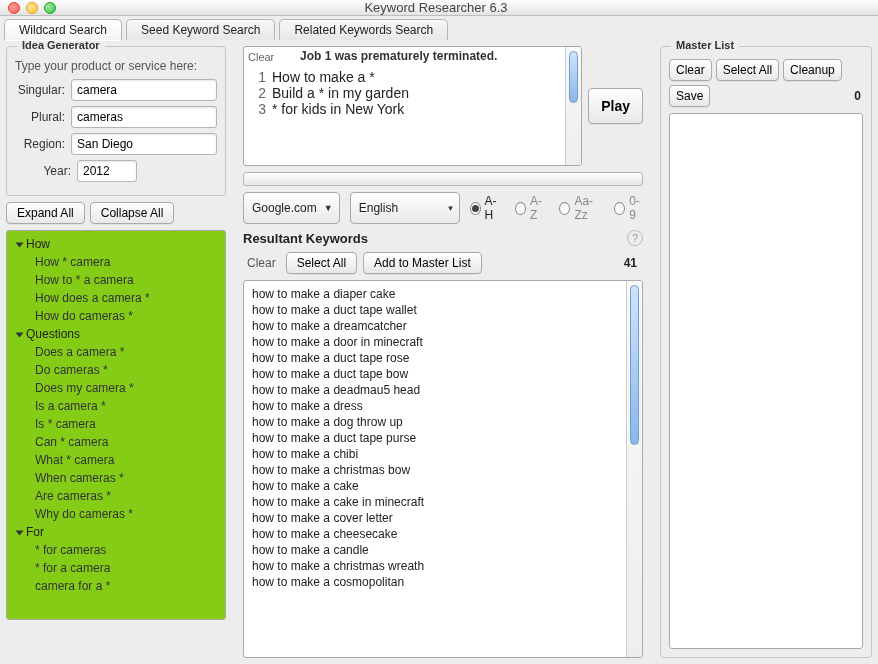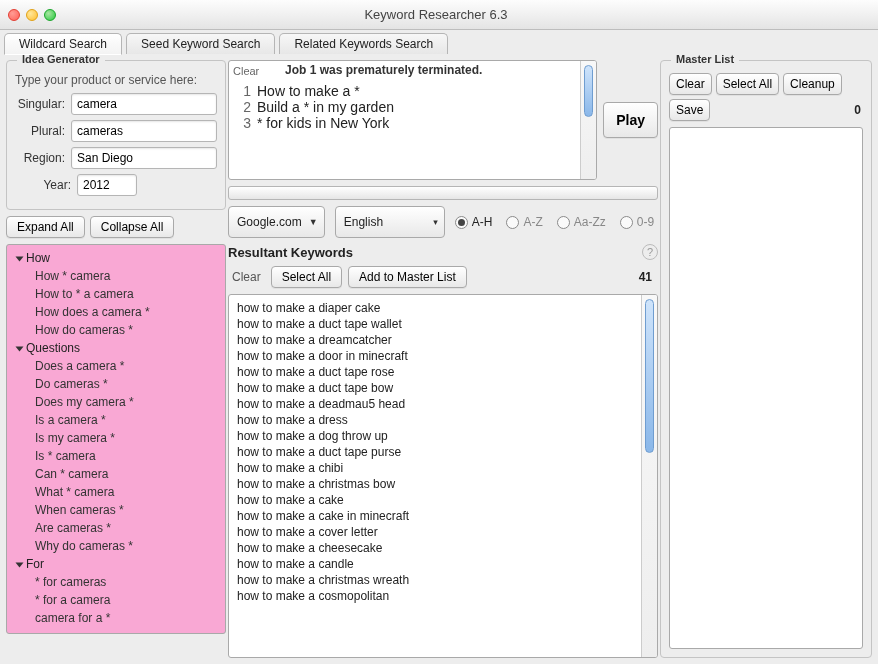--- a/index.html
+++ b/index.html
@@ -1,42 +1,42 @@
 <!DOCTYPE html>
 <html><head>
 <meta charset="utf-8">
 <style>
   * { box-sizing: border-box; margin: 0; padding: 0; }
   body { font-family: "Lucida Grande", "Helvetica Neue", Arial, sans-serif; font-size: 12px; background: #ededed; color: #222; }
   .window { width: 878px; height: 664px; display: flex; flex-direction: column; background: #ededed; }
-  .titlebar { height: 30px; background: linear-gradient(#fdfdfd,#e4e4e4); display: flex; align-items: center; padding: 0 8px; border-bottom: 1px solid #bdbdbd; }
+  .titlebar { height: 16px; background: linear-gradient(#fdfdfd,#e4e4e4); display: flex; align-items: center; padding: 0 8px; border-bottom: 1px solid #bdbdbd; }
   .traffic { display:flex; gap:6px; }
   .dot { width:12px; height:12px; border-radius:50%; }
   .dot.red{background:radial-gradient(circle at 35% 35%,#ff9c94,#ff5f57);border:1px solid #e33e32;}
   .dot.yellow{background:radial-gradient(circle at 35% 35%,#ffe79a,#ffbd2e);border:1px solid #e1a116;}
   .dot.green{background:radial-gradient(circle at 35% 35%,#a8e6a1,#28c940);border:1px solid #1aa62a;}
   .title { flex:1; text-align:center; font-size:13px; color:#444; }
   .tabs { display:flex; align-items:flex-end; height:24px; position:relative; padding-left:4px; }
   .tab { padding:3px 14px; background:linear-gradient(#f7f7f7,#e7e7e7); border:1px solid #b5b5b5; border-bottom:none; border-radius:5px 5px 0 0; margin-right:4px; position:relative; font-size:12px; cursor:default; }
   .tab.active{ background:linear-gradient(#fff,#f3f3f3); z-index:2; border-bottom:1px solid #fff; margin-bottom:-1px;}
-  .body { flex:1; display:flex; padding:6px; gap:2px; }
+  .body { flex:1; display:flex; padding:6px; gap:17px; }
   .groupbox { border:1px solid #c4c4c4; border-radius:4px; background:#ededed; position:relative; padding:12px 8px 8px 8px; }
   .groupbox-title { position:absolute; top:-8px; left:10px; background:#ededed; padding:0 5px; font-size:11px; font-weight:bold; color:#333; }
   .leftcol { display:flex; flex-direction:column; gap:6px; width:220px; }
   .midcol { display:flex; flex-direction:column; gap:6px; flex:1; }
   .rightcol { width:212px; display:flex; flex-direction:column; }
   .hint { color:#555; margin-bottom:6px; font-size:12px;}
   .form-row { display:flex; align-items:center; margin-bottom:5px; gap:6px;}
   .form-row label{ width:56px; text-align:right; color:#333;}
   .form-row input{ flex:1; height:22px; border:1px solid #b5b5b5; border-radius:3px; padding:0 5px; background:#fff; box-shadow:inset 0 1px 2px rgba(0,0,0,0.1); font:inherit;}
   .btnrow { display:flex; gap:5px; }
   .btn { height:22px; padding:0 10px; border:1px solid #a9a9a9; border-radius:4px; background:linear-gradient(#fff,#e8e8e8); font:inherit; cursor:default; box-shadow:0 1px 0 rgba(0,0,0,0.05); white-space:nowrap;}
   .btn.big{ height:36px; font-size:14px; padding:0 12px; font-weight:bold;}
   .tree-wrap{height:390px;}
-  .tree { border:1px solid #a9a9a9; background:#f9a8d4; height:100%; overflow-y:auto; padding:4px 4px; border-radius:3px;}
+  .tree { border:1px solid #a9a9a9; background:#84cc16; height:100%; overflow-y:auto; padding:4px 4px; border-radius:3px;}
   .tree-node{padding:2px 0 2px 6px; cursor:default;}
   .tree-node .arrow{display:inline-block; width:0;height:0;border-left:5px solid #333; border-top:4px solid transparent; border-bottom:4px solid transparent; margin-right:4px; transform:rotate(90deg); vertical-align:middle;}
   .tree-leaf{padding:2px 0 2px 24px;color:#333;}
   .status-row{display:flex;align-items:center;gap:6px;}
   .status-box{flex:1;height:120px;border:1px solid #a9a9a9;border-radius:3px;background:#fff;display:flex;position:relative;overflow:hidden;}
   .clear-inline{position:absolute;left:4px;top:4px;font-size:11px;color:#666;cursor:default;z-index:3;}
   .status-header{position:absolute;left:56px;top:2px;font-weight:bold;color:#333;}
   .linelist{padding:22px 0 2px 0;font-size:14px;flex:1;overflow:hidden;}
   .lineitem{display:flex;}
   .lnum{width:28px;text-align:right;color:#666;padding-right:6px;}
@@ -118,21 +118,20 @@
             <div class="tree-node"><span class="arrow"></span>How</div>
             <div class="tree-leaf">How * camera</div>
             <div class="tree-leaf">How to * a camera</div>
             <div class="tree-leaf">How does a camera *</div>
             <div class="tree-leaf">How do cameras *</div>
             <div class="tree-node"><span class="arrow"></span>Questions</div>
             <div class="tree-leaf">Does a camera *</div>
             <div class="tree-leaf">Do cameras *</div>
             <div class="tree-leaf">Does my camera *</div>
             <div class="tree-leaf">Is a camera *</div>
-            <div class="tree-leaf">Is my camera *</div>
             <div class="tree-leaf">Is * camera</div>
             <div class="tree-leaf">Can * camera</div>
             <div class="tree-leaf">What * camera</div>
             <div class="tree-leaf">When cameras *</div>
             <div class="tree-leaf">Are cameras *</div>
             <div class="tree-leaf">Why do cameras *</div>
             <div class="tree-node"><span class="arrow"></span>For</div>
             <div class="tree-leaf">* for cameras</div>
             <div class="tree-leaf">* for a camera</div>
             <div class="tree-leaf">camera for a *</div>

